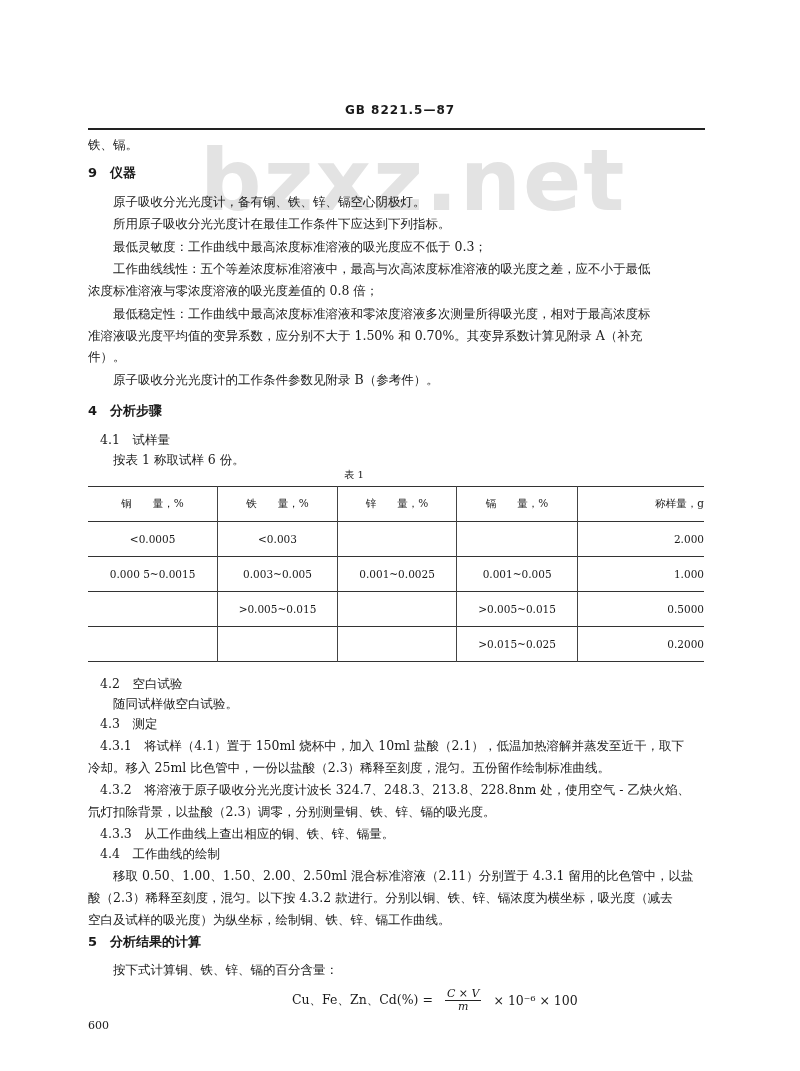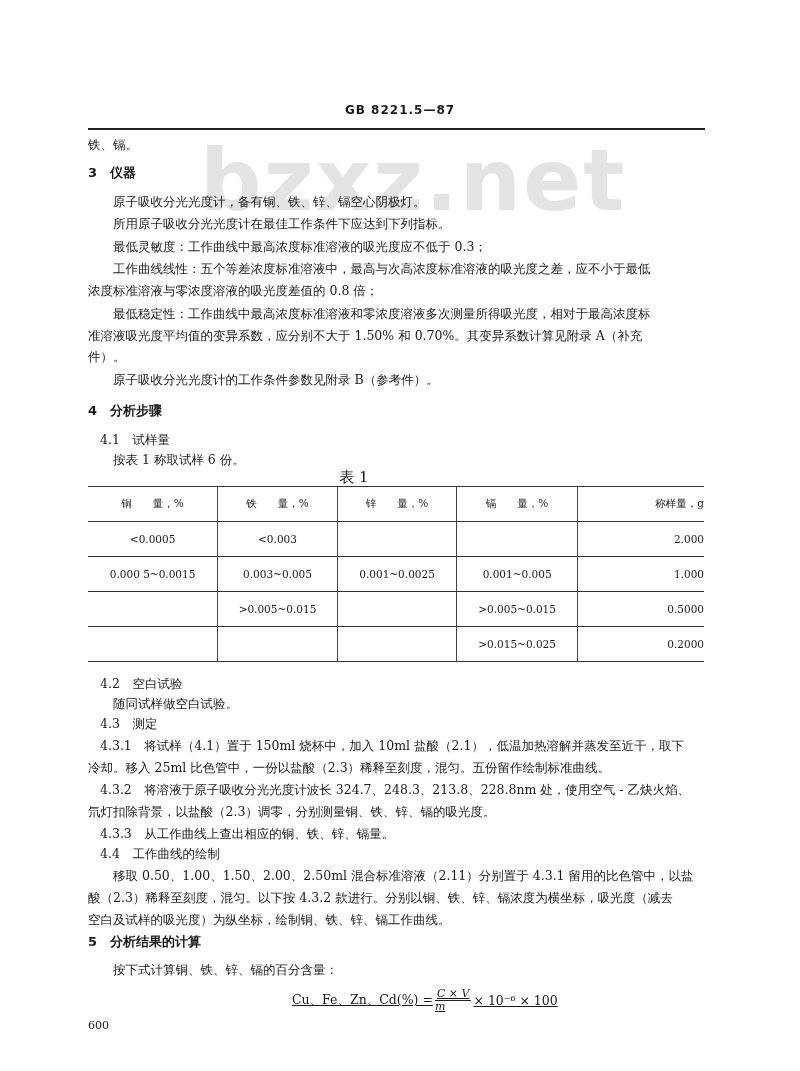--- a/index.html
+++ b/index.html
@@ -6,44 +6,44 @@
   body { width: 800px; height: 1071px; position: relative; overflow: hidden;
          font-family: "DejaVu Serif", serif; color: #1a1a1a; }
   .page { position: absolute; inset: 0; }
   .header { position: absolute; top: 103px; left: 0; width: 800px; text-align: center;
             font-family: "DejaVu Sans", sans-serif; font-weight: bold; font-size: 12px; letter-spacing: 1px; }
   .header-rule { position: absolute; top: 128px; left: 88px; width: 617px; height: 2px; background: #222; }
   .watermark { position: absolute; top: 130px; left: 200px; font-family: "DejaVu Sans", sans-serif;
                font-weight: bold; font-size: 86px; color: #e3e3e3; letter-spacing: 2px; z-index: 0; }
   .t { position: absolute; font-size: 12.5px; line-height: 16px; white-space: nowrap; z-index: 1; text-align: center; }
   .h { font-weight: bold; font-family: "DejaVu Sans", sans-serif; font-size: 13px; }
-  .table-caption { position: absolute; top: 468px; left: 0; width: 708px; text-align: center; font-size: 15px; }
+  .table-caption { position: absolute; top: 468px; left: 0; width: 708px; text-align: center; font-size: 10px; }
   table.data { position: absolute; top: 486px; left: 88px; width: 616px; border-collapse: collapse;
                font-size: 10.5px; z-index: 1; }
   table.data td, table.data th { height: 34px; text-align: center; font-weight: normal;
                border-left: 1px solid #444; border-right: 1px solid #444; padding: 0; }
   table.data tr { border-top: 1.5px solid #333; border-bottom: 1.5px solid #333; }
   table.data td:first-child, table.data th:first-child { border-left: none; margin-top: 29px; }
   table.data td:last-child, table.data th:last-child { border-right: none; text-align: right; }
-  .formula { position: absolute; top: 988px; left: 292px; font-size: 12.5px; display: flex; align-items: center; gap: 2px; z-index: 1; text-decoration: underline; }
-  .frac { display: inline-flex; flex-direction: column; font-style: italic; font-size: 11px; line-height: 12px; }
+  .formula { position: absolute; top: 988px; left: 292px; font-size: 12.5px; display: flex; align-items: center; gap: 12px; z-index: 1; }
+  .frac { display: inline-flex; flex-direction: column; align-items: center; font-style: italic; font-size: 11px; line-height: 12px; }
   .frac .num { border-bottom: 1px solid #222; padding: 0 2px; }
   .pageno { position: absolute; top: 1019px; left: 88px; font-size: 11px; }
 </style>
 </head>
 <body>
 
 <div class="page">
   <div class="watermark">bzxz.net</div>
   <div class="header">GB 8221.5—87</div>
   <div class="header-rule"></div>
 
   <div class="t" style="top:137px;left:88px">铁、镉。</div>
 
-  <div class="t h" style="top:165px;left:88px">3　仪器</div>
+  <div class="t h" style="top:165px;left:88px">9　仪器</div>
   <div class="t" style="top:194px;left:113px">原子吸收分光光度计，备有铜、铁、锌、镉空心阴极灯。</div>
   <div class="t" style="top:216px;left:113px">所用原子吸收分光光度计在最佳工作条件下应达到下列指标。</div>
   <div class="t" style="top:239px;left:113px">最低灵敏度：工作曲线中最高浓度标准溶液的吸光度应不低于 0.3；</div>
   <div class="t" style="top:261px;left:113px">工作曲线线性：五个等差浓度标准溶液中，最高与次高浓度标准溶液的吸光度之差，应不小于最低</div>
   <div class="t" style="top:283px;left:88px">浓度标准溶液与零浓度溶液的吸光度差值的 0.8 倍；</div>
   <div class="t" style="top:306px;left:113px">最低稳定性：工作曲线中最高浓度标准溶液和零浓度溶液多次测量所得吸光度，相对于最高浓度标</div>
   <div class="t" style="top:328px;left:88px">准溶液吸光度平均值的变异系数，应分别不大于 1.50% 和 0.70%。其变异系数计算见附录 A（补充</div>
   <div class="t" style="top:349px;left:88px">件）。</div>
   <div class="t" style="top:372px;left:113px">原子吸收分光光度计的工作条件参数见附录 B（参考件）。</div>
 

